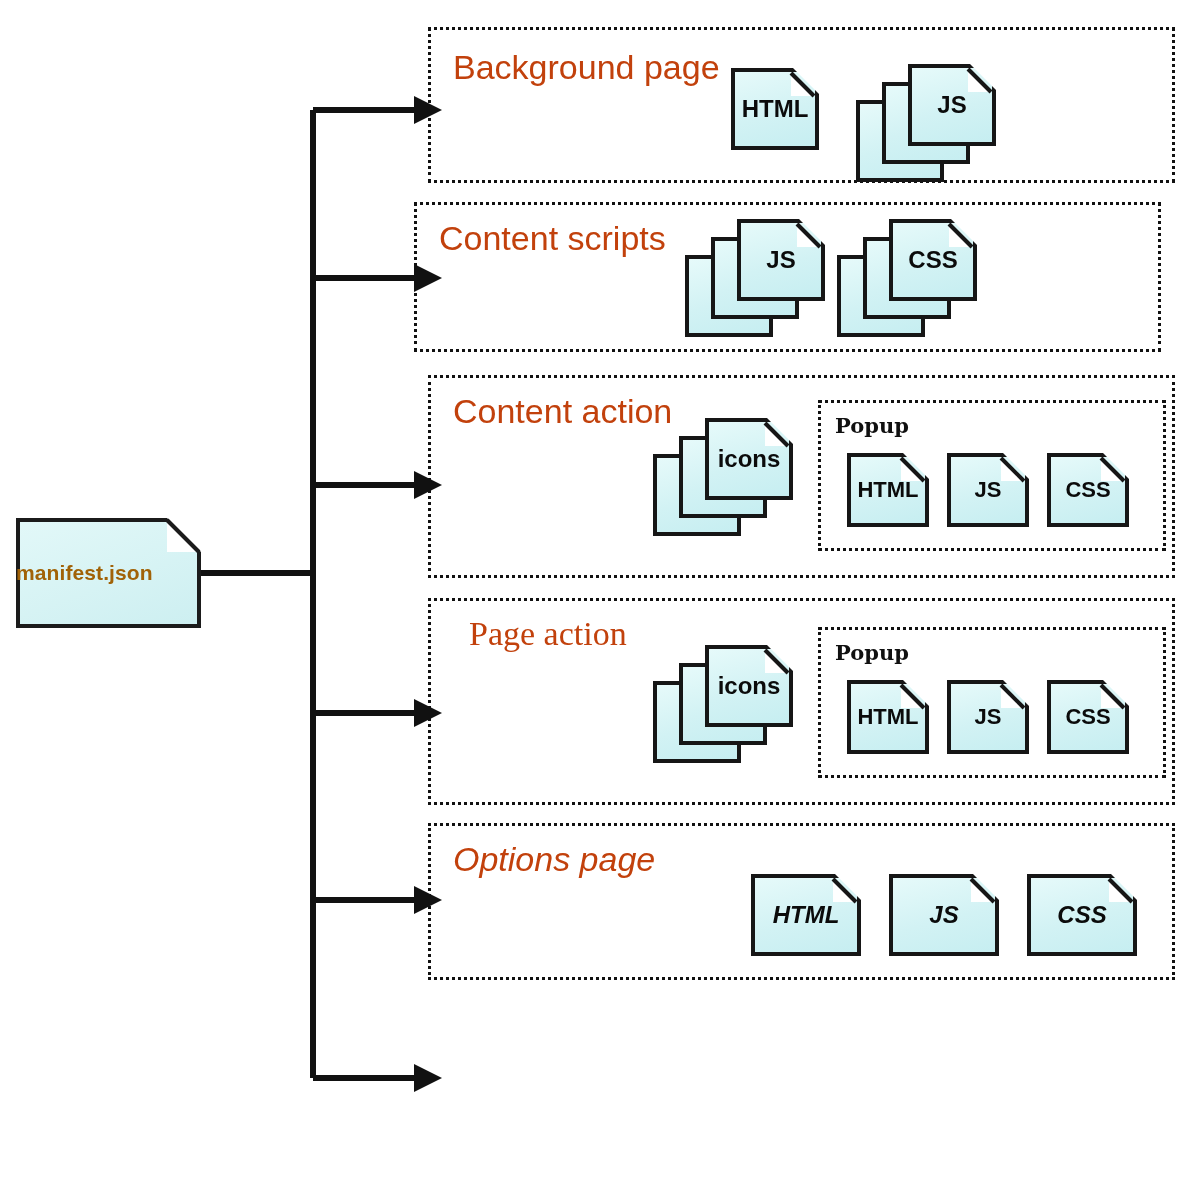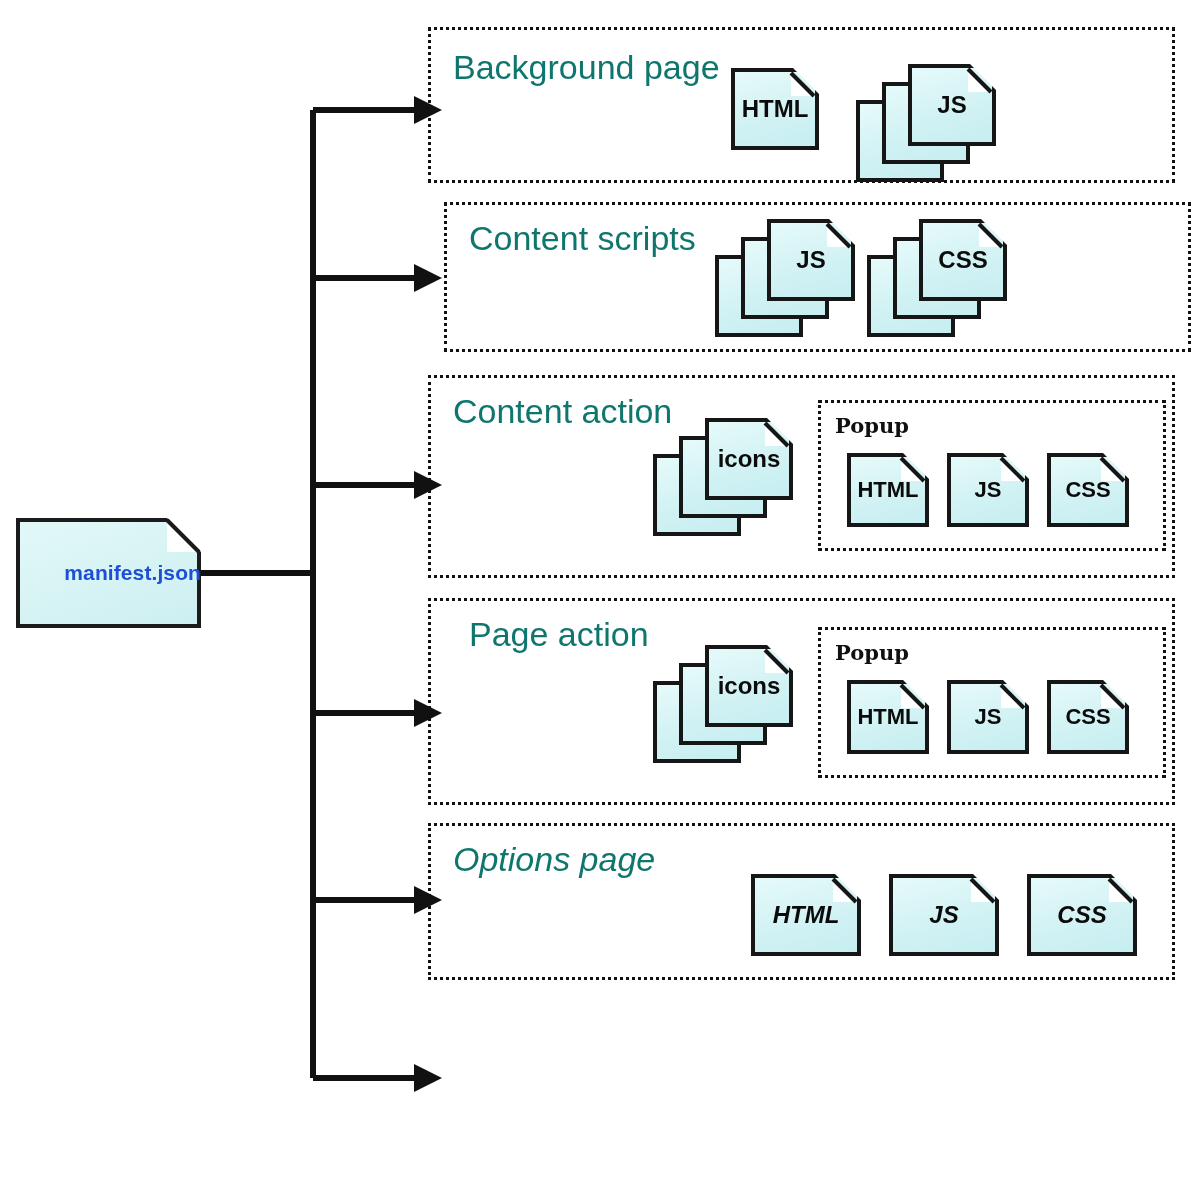--- a/index.html
+++ b/index.html
@@ -26,36 +26,36 @@
     box-sizing:border-box;
     clip-path:polygon(0 0, calc(100% - 34px) 0, 100% 34px, 100% 100%, 0 100%);
   }
   .rootnode .foldline{
     position:absolute;top:-1px;right:-1px;width:38px;height:38px;
     pointer-events:none;
   }
   .rootnode .label{
     position:absolute;left:0;right:0;top:50%;
     transform:translateY(-50%);
-    text-align:right;
-    font-size:21px;font-weight:700;color:#1d4ed8;
+    text-align:left;
+    font-size:21px;font-weight:700;color:#a16207;
     letter-spacing:.1px;
   }
 
   
   .section{
     position:absolute;
     border:3px dotted #111111;
     box-sizing:border-box;
     background:transparent;
   }
   .section-title{
     position:absolute;
     font-size:34px;
-    color:#0f766e;
+    color:#c2410c;
     white-space:nowrap;
     line-height:1;
   }
 
   
   .popupbox{
     position:absolute;
     border:3px dotted #111111;
     box-sizing:border-box;
   }
@@ -155,21 +155,21 @@
       <div class="doc" style="left:52px; top:0px; width:88px; height:82px;">
         <svg class="dfold" viewBox="0 0 27 27">
           <path d="M2 2 L2 25 L25 25 Z" fill="#ffffff"></path>
           <path d="M2 2 L25 25" stroke="#161616" stroke-width="4" fill="none"></path>
         </svg>
         <div class="dlabel">JS</div>
       </div>
     </div>
   </div>
 
-  <div class="section" style="left:444px; top:202px; width:747px; height:150px;">
+  <div class="section" style="left:414px; top:202px; width:747px; height:150px;">
     <div class="section-title" style="left:22px; top:16px;">Content scripts</div>
 
     <div class="stack" style="left:268px; top:14px; width:140px; height:118px;">
       <div class="doc plain" style="left:0px; top:36px; width:88px; height:82px;"></div>
       <div class="doc plain" style="left:26px; top:18px; width:88px; height:82px;"></div>
       <div class="doc" style="left:52px; top:0px; width:88px; height:82px;">
         <svg class="dfold" viewBox="0 0 27 27">
           <path d="M2 2 L2 25 L25 25 Z" fill="#ffffff"></path>
           <path d="M2 2 L25 25" stroke="#161616" stroke-width="4" fill="none"></path>
         </svg>
@@ -228,21 +228,21 @@
         <svg class="dfold" viewBox="0 0 27 27">
           <path d="M2 2 L2 25 L25 25 Z" fill="#ffffff"></path>
           <path d="M2 2 L25 25" stroke="#161616" stroke-width="4" fill="none"></path>
         </svg>
         <div class="dlabel">CSS</div>
       </div>
     </div>
   </div>
 
   <div class="section" style="left:428px; top:598px; width:747px; height:207px;">
-    <div class="section-title" style="left:38px; top:16px;">Page action</div>
+    <div class="section-title" style="left:38px; top:16px;font-family:Liberation Serif, serif;">Page action</div>
 
     <div class="stack" style="left:222px; top:44px; width:140px; height:118px;">
       <div class="doc plain" style="left:0px; top:36px; width:88px; height:82px;"></div>
       <div class="doc plain" style="left:26px; top:18px; width:88px; height:82px;"></div>
       <div class="doc" style="left:52px; top:0px; width:88px; height:82px;">
         <svg class="dfold" viewBox="0 0 27 27">
           <path d="M2 2 L2 25 L25 25 Z" fill="#ffffff"></path>
           <path d="M2 2 L25 25" stroke="#161616" stroke-width="4" fill="none"></path>
         </svg>
         <div class="dlabel">icons</div>

